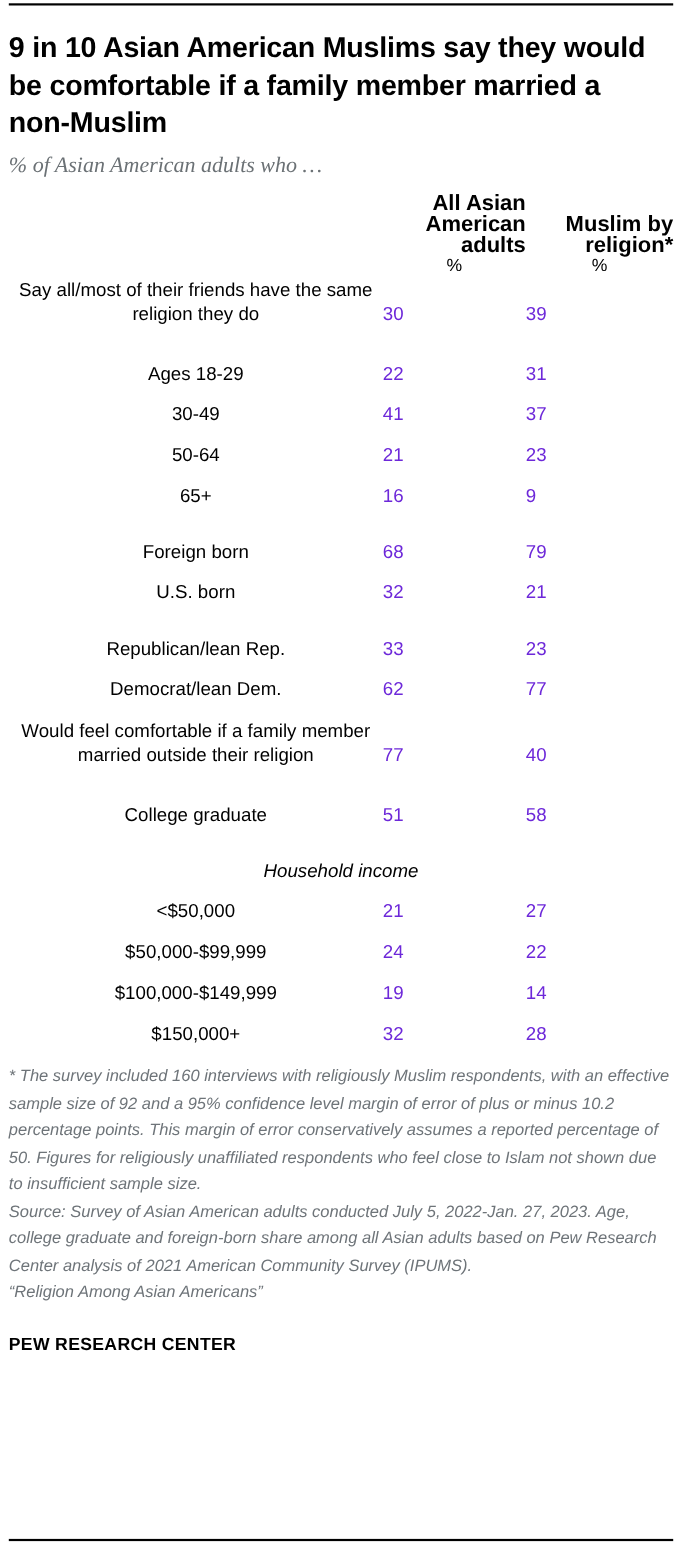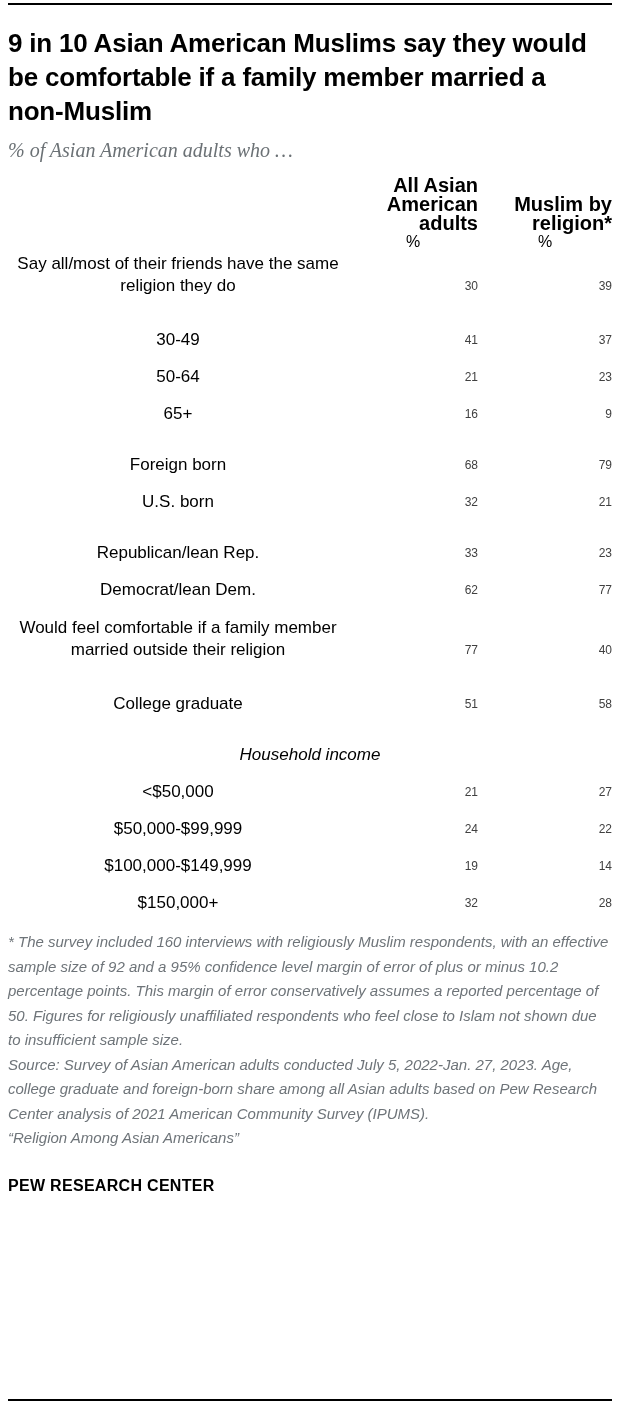--- a/index.html
+++ b/index.html
@@ -92,24 +92,24 @@
   }
 
   .rowlabel {
     font-size: 17px;
     line-height: 22px;
     text-align: center;
     color: #000000;
     padding-right: 8px;
   }
   .val {
-    font-size: 12px;
+    font-size: 17px;
     line-height: 22px;
-    text-align: right;
-    color: #404040;
+    text-align: left;
+    color: #6d28d9;
     white-space: nowrap;
   }
 
   
   tr.data > td { padding-top: 0; padding-bottom: 0; height: 37px; }
   tr.data.multiline > td { height: auto; padding-top: 2px; padding-bottom: 3px; }
   tr.gap > td { height: 14px; font-size: 0; line-height: 0; padding: 0; }
 
   .subhead-cell {
     font-size: 17px;
@@ -171,20 +171,25 @@
     <tbody id="table-body">
         <tr class="data multiline">
           <td class="rowlabel">Say all/most of their friends have the same religion they do</td>
           <td class="val">30</td>
           <td class="val">39</td>
         </tr>
         <tr class="gap">
           <td colspan="3"></td>
         </tr>
         <tr class="data">
+          <td class="rowlabel">Ages 18-29</td>
+          <td class="val">22</td>
+          <td class="val">31</td>
+        </tr>
+        <tr class="data">
           <td class="rowlabel">30-49</td>
           <td class="val">41</td>
           <td class="val">37</td>
         </tr>
         <tr class="data">
           <td class="rowlabel">50-64</td>
           <td class="val">21</td>
           <td class="val">23</td>
         </tr>
         <tr class="data">

